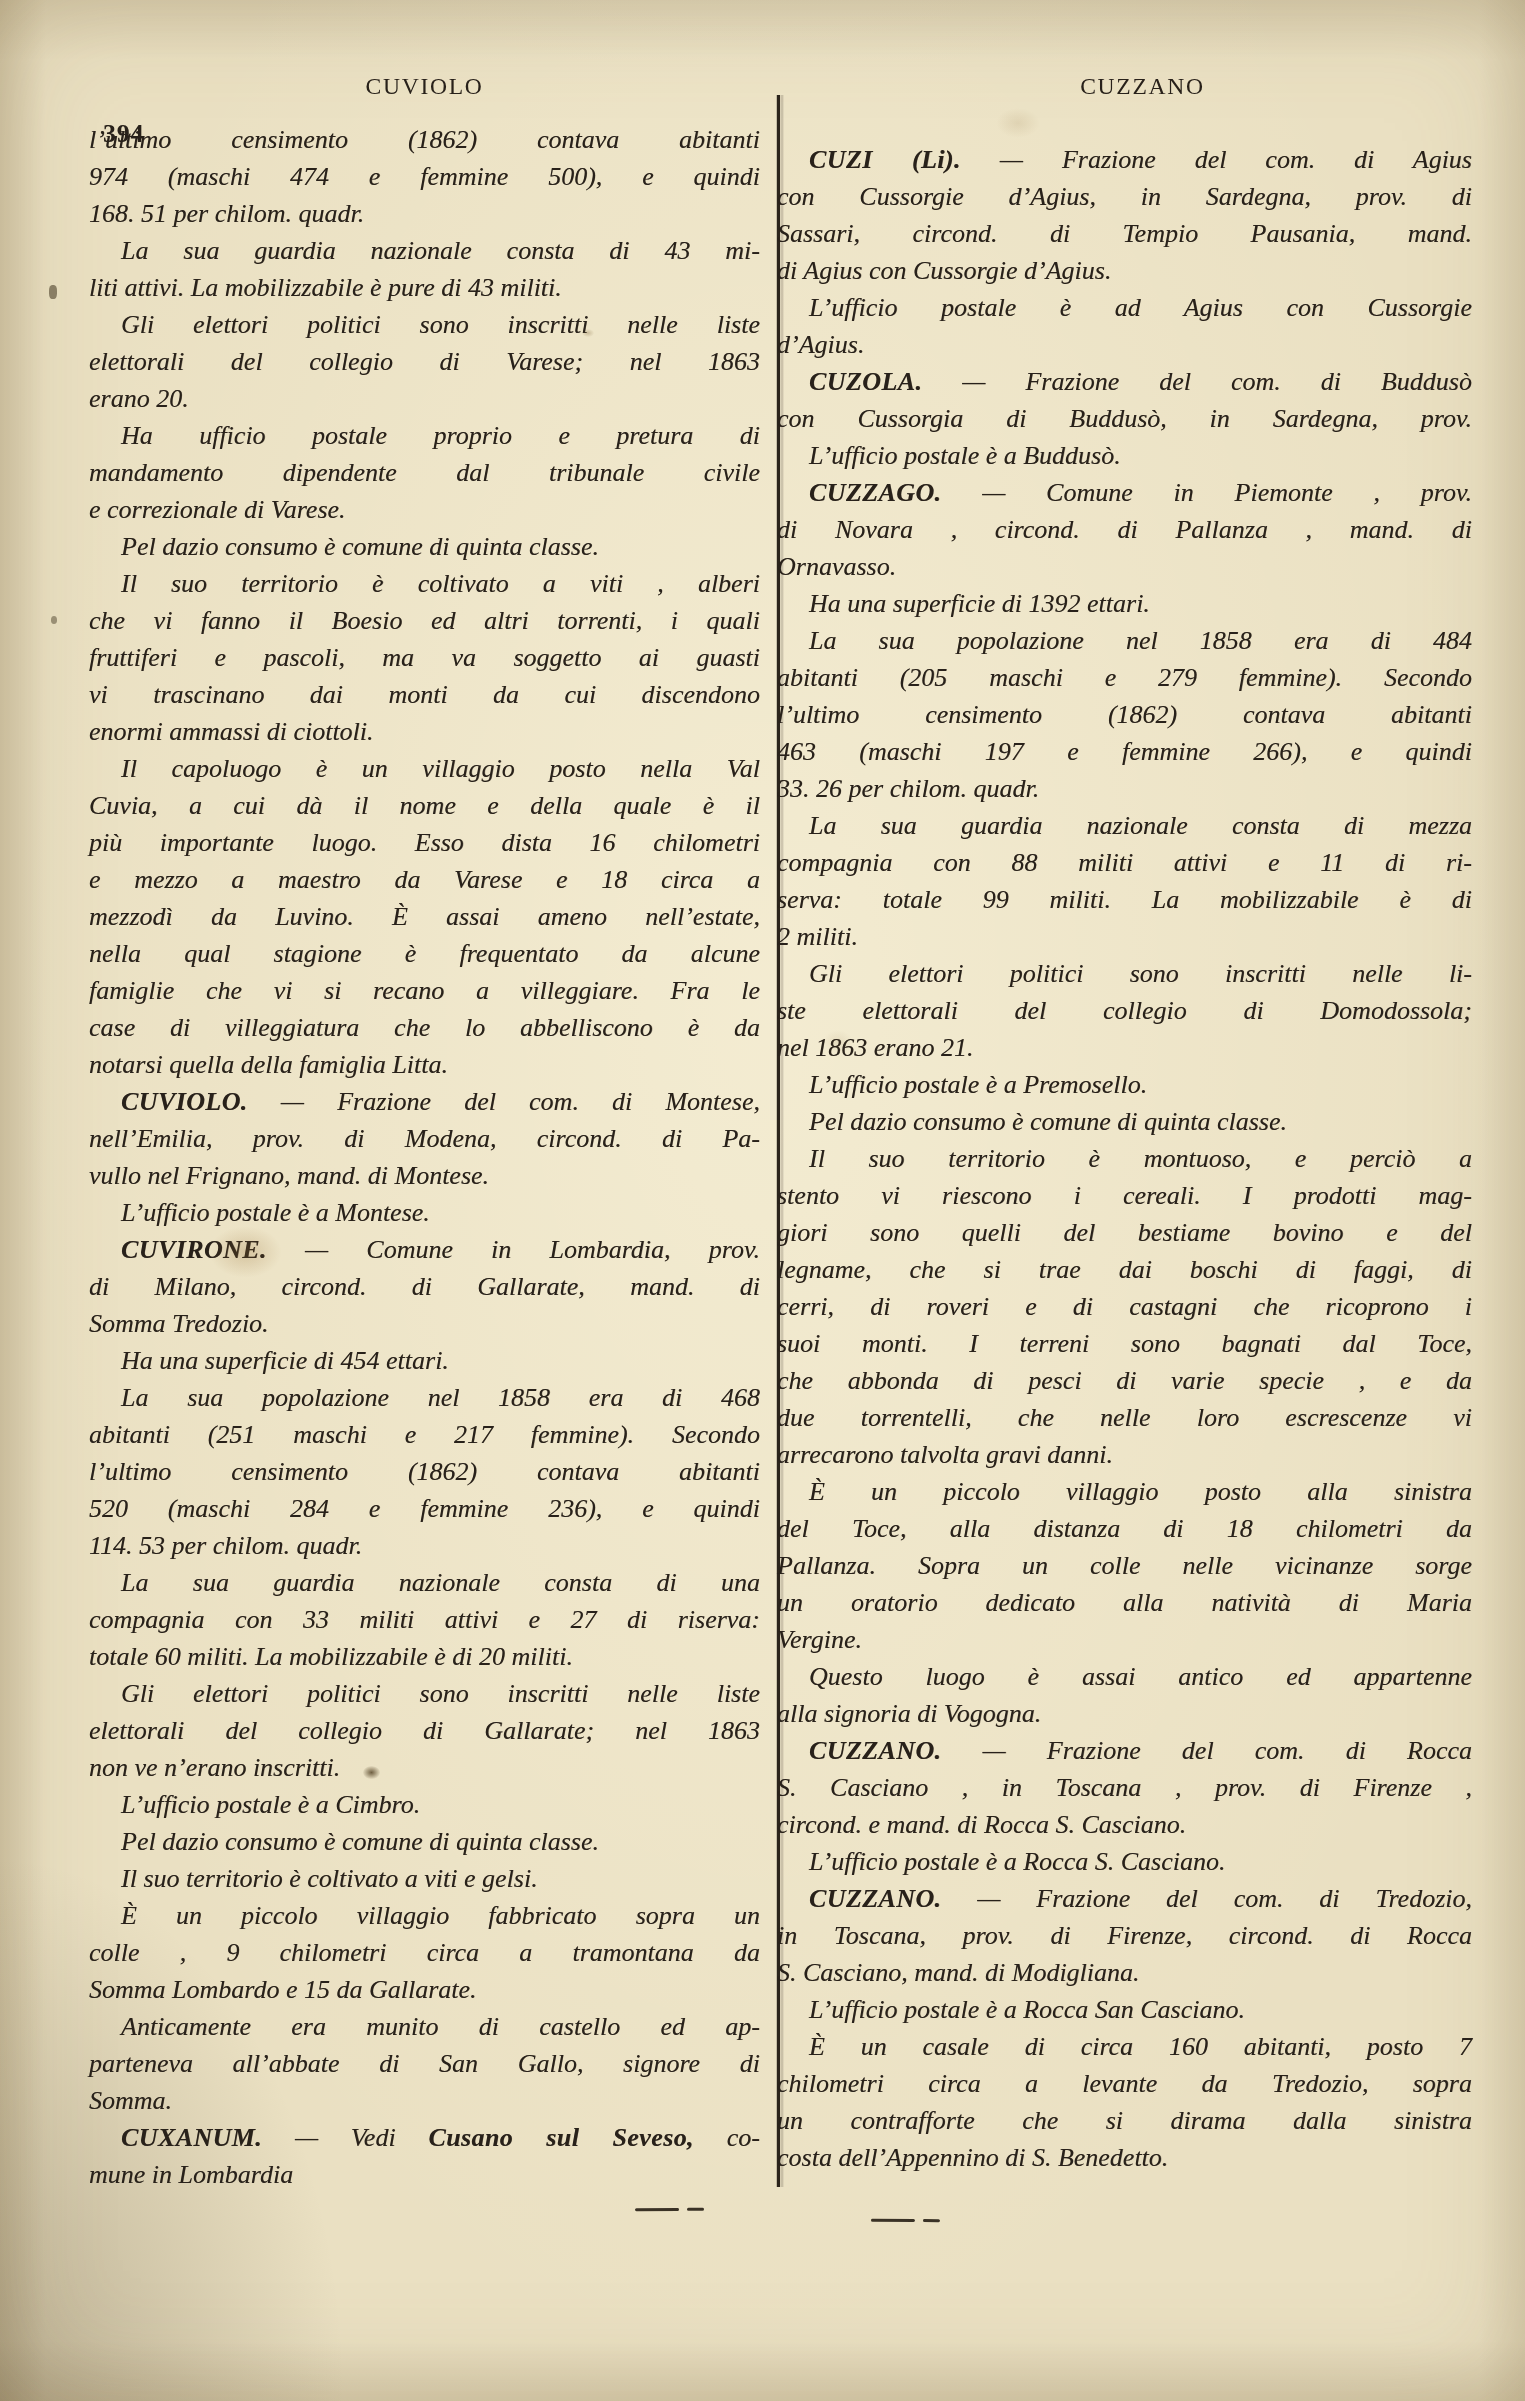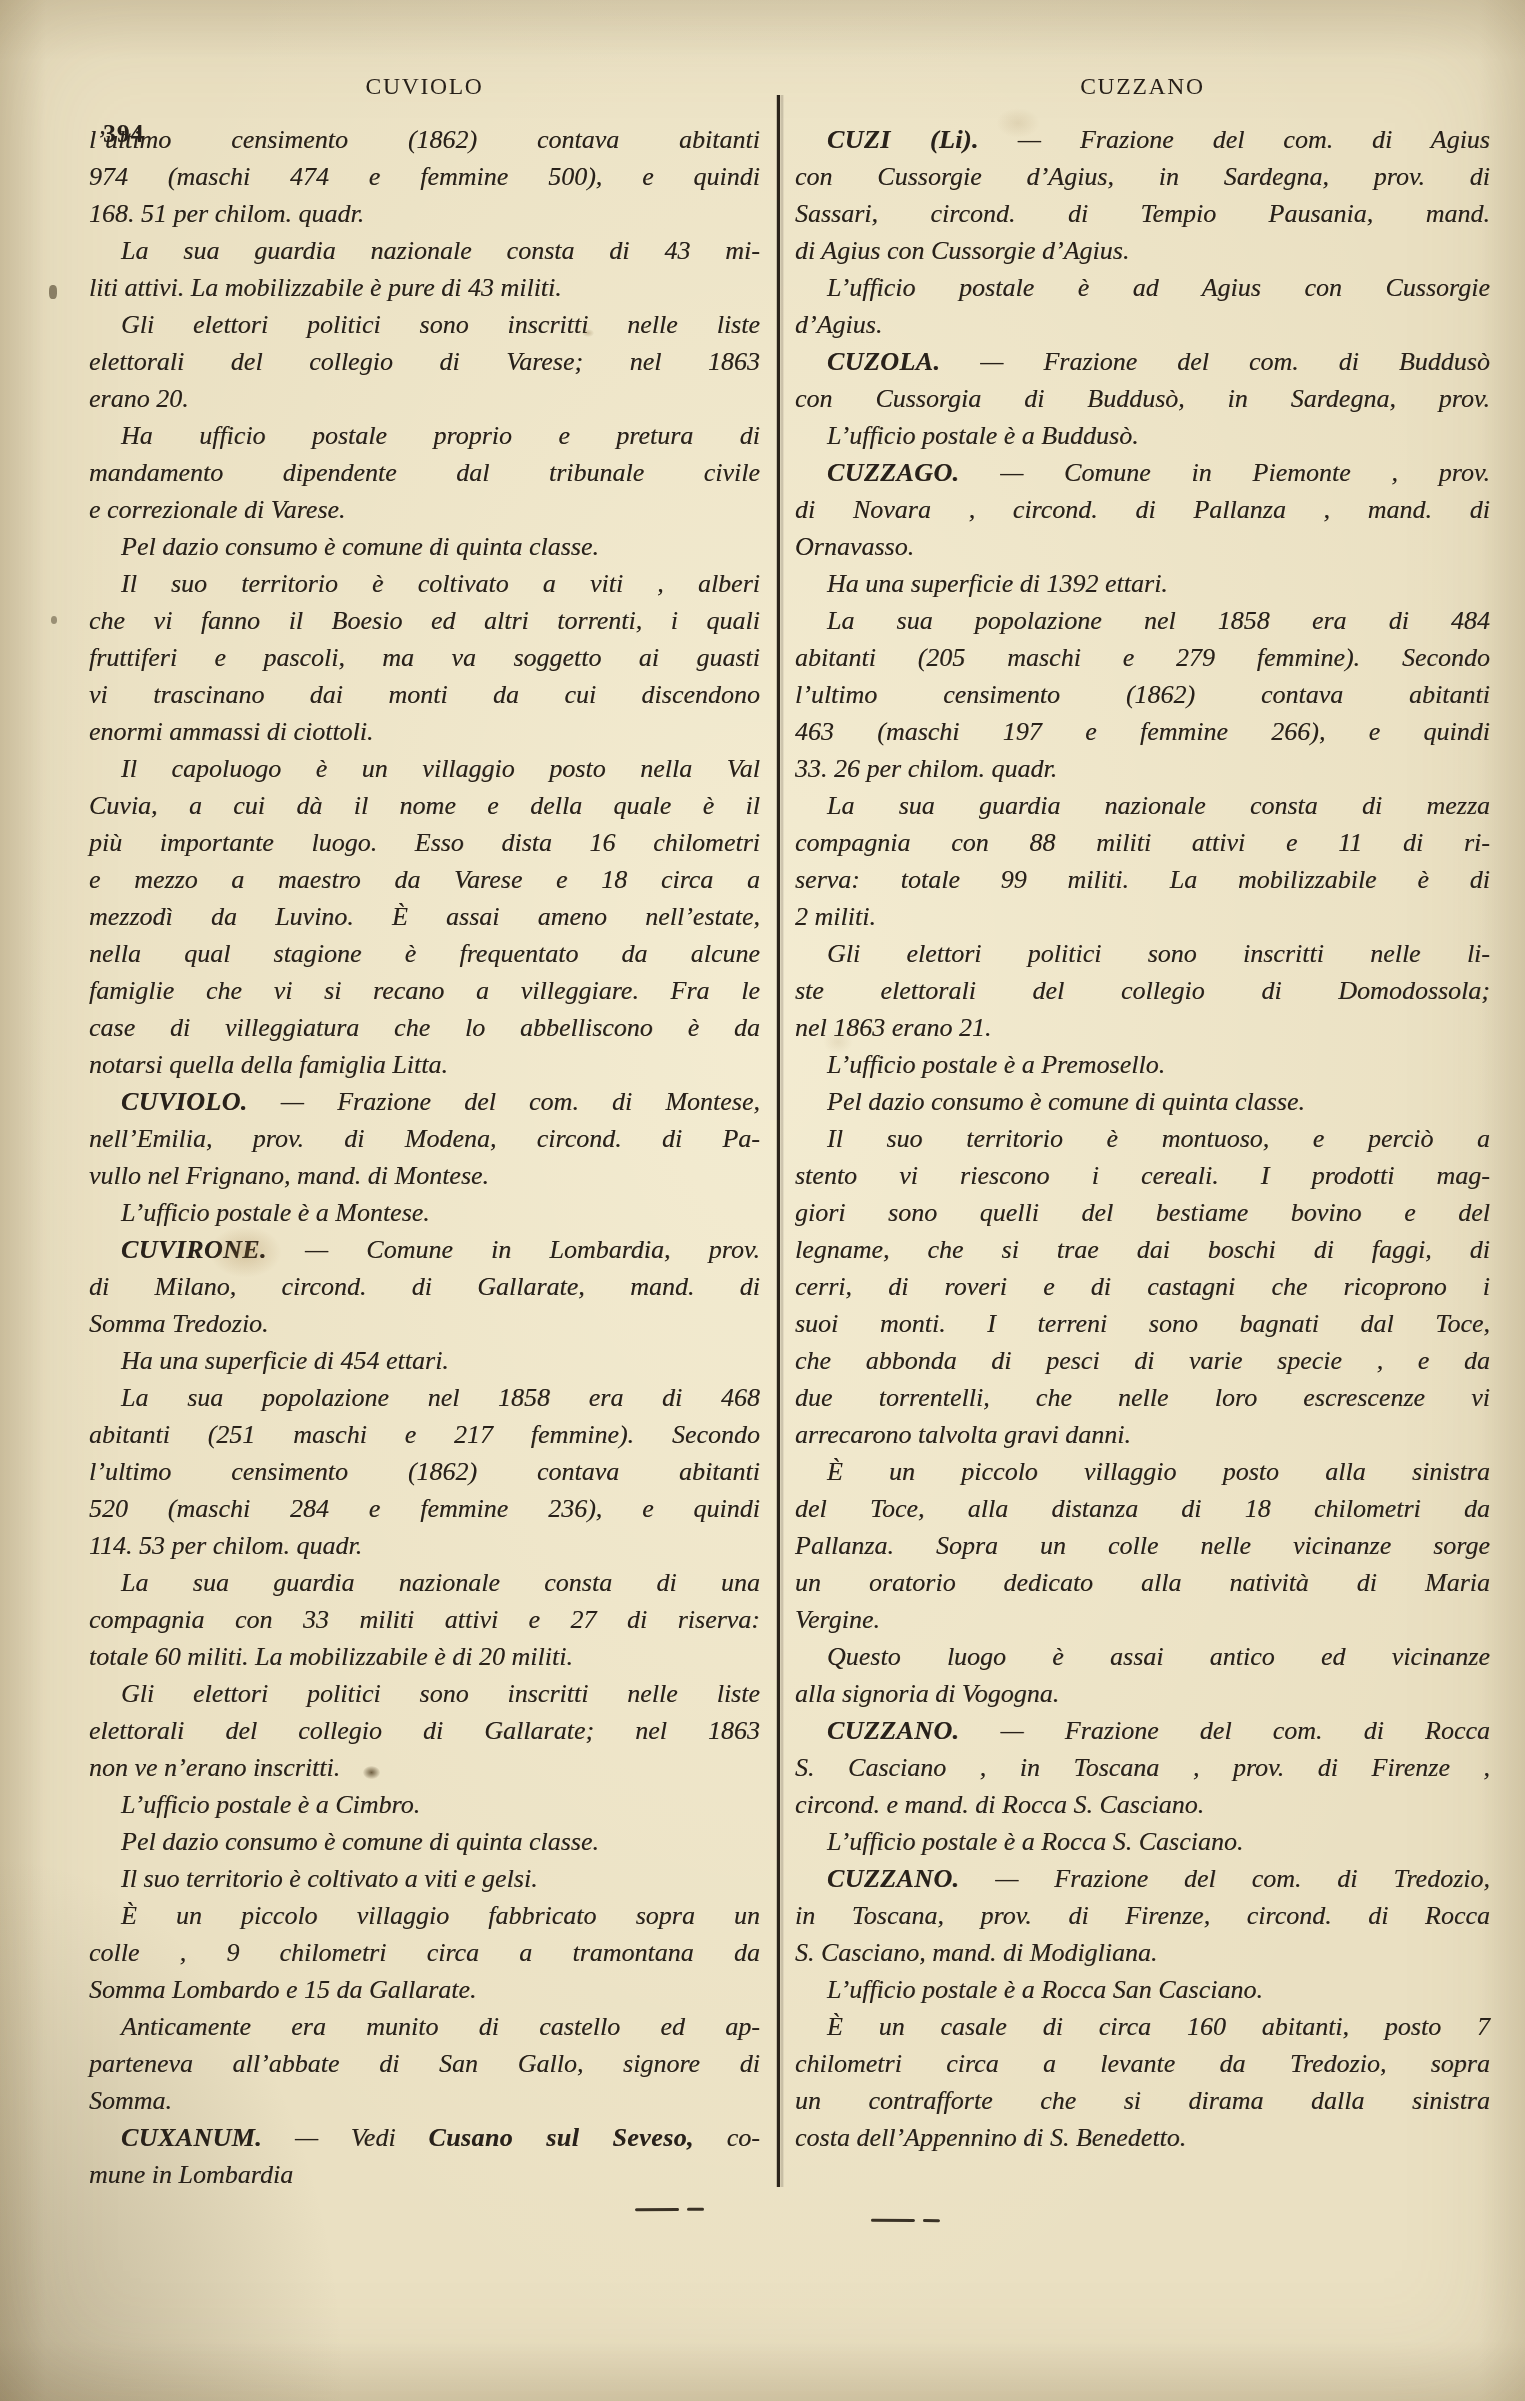--- a/index.html
+++ b/index.html
@@ -37,21 +37,21 @@
   .running-head.left{left:89px;width:671px;}
   .running-head.right{left:795px;width:695px;}
   
   .col{
     position:absolute;top:121px;
     font-size:26px;line-height:37px;
     text-rendering:optimizeLegibility;
     font-style:italic;
   }
   .col-left{left:89px;width:671px;}
-  .col-right{left:795px;width:695px;}
+  .col-right{left:777px;width:695px;margin-top:20px;}
   .line{
     text-align:justify;
     text-align-last:justify;
     white-space:normal;
     text-shadow:0.3px 0.4px 0.5px rgba(50,40,28,0.45);
   }
   .line.para-end{text-align-last:left;}
   .line.indent{text-indent:32px;}
   .line b{font-weight:bold;letter-spacing:0.4px;}
   
@@ -181,21 +181,21 @@
       <div class="line">cerri, di roveri e di castagni che ricoprono i</div>
       <div class="line">suoi monti. I terreni sono bagnati dal Toce,</div>
       <div class="line">che abbonda di pesci di varie specie , e da</div>
       <div class="line">due torrentelli, che nelle loro escrescenze vi</div>
       <div class="line para-end">arrecarono talvolta gravi danni.</div>
       <div class="line indent">È un piccolo villaggio posto alla sinistra</div>
       <div class="line">del Toce, alla distanza di 18 chilometri da</div>
       <div class="line">Pallanza. Sopra un colle nelle vicinanze sorge</div>
       <div class="line">un oratorio dedicato alla natività di Maria</div>
       <div class="line para-end">Vergine.</div>
-      <div class="line indent">Questo luogo è assai antico ed vicinanze</div>
+      <div class="line indent">Questo luogo è assai antico ed appartenne</div>
       <div class="line para-end">alla signoria di Vogogna.</div>
       <div class="line indent"><b>CUZZANO.</b> — Frazione del com. di Rocca</div>
       <div class="line">S. Casciano , in Toscana , prov. di Firenze ,</div>
       <div class="line para-end">circond. e mand. di Rocca S. Casciano.</div>
       <div class="line indent para-end">L’ufficio postale è a Rocca S. Casciano.</div>
       <div class="line indent"><b>CUZZANO.</b> — Frazione del com. di Tredozio,</div>
       <div class="line">in Toscana, prov. di Firenze, circond. di Rocca</div>
       <div class="line para-end">S. Casciano, mand. di Modigliana.</div>
       <div class="line indent para-end">L’ufficio postale è a Rocca San Casciano.</div>
       <div class="line indent">È un casale di circa 160 abitanti, posto 7</div>

